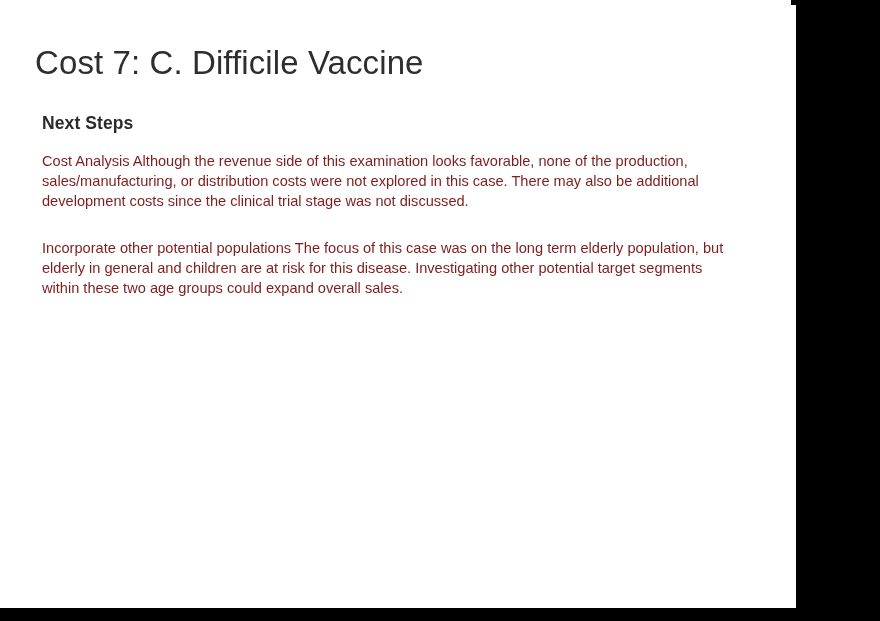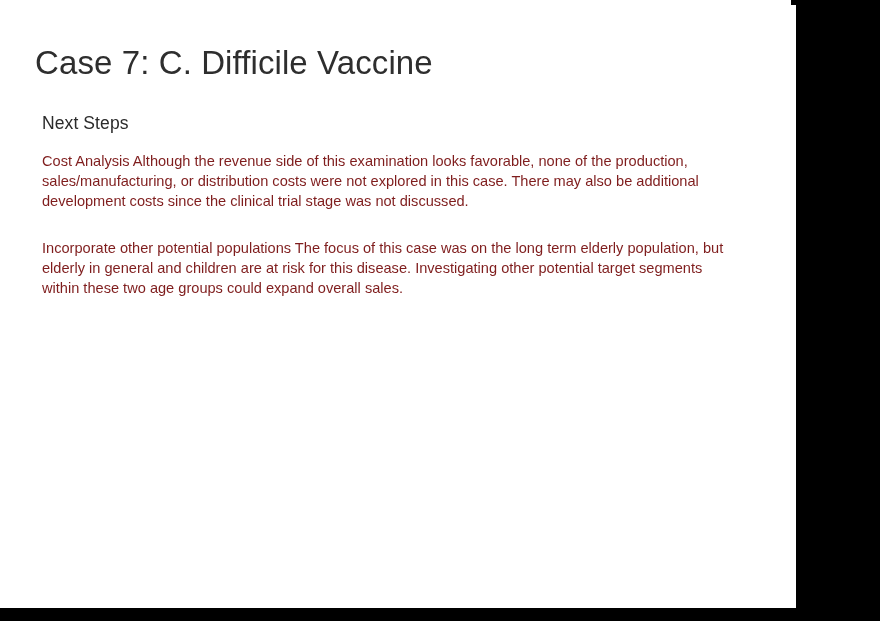--- a/index.html
+++ b/index.html
@@ -78,21 +78,21 @@
   .content {
     position: absolute;
     left: 42px;
     top: 112px;
     width: 682px;
   }
 
   .section-heading {
     margin: 0 0 17px 0;
     font-size: 17.5px;
-    font-weight: normal;
+    font-weight: bold;
     line-height: 22px;
     color: #2b2b2b;
     letter-spacing: 0.1px;
   }
 
   .body-paragraph {
     margin: 0;
     font-size: 14.6px;
     line-height: 20.2px;
     color: #7f1d1d;
@@ -102,21 +102,21 @@
     margin-top: 26px;
   }
 </style>
 </head>
 <body>
 
 <div class="canvas">
 
   <div class="slide">
 
-    <h1 class="slide-title">Case 7: C. Difficile Vaccine</h1>
+    <h1 class="slide-title">Cost 7: C. Difficile Vaccine</h1>
 
     <div class="content">
 
       <h2 class="section-heading">Next Steps</h2>
 
       <p class="body-paragraph">Cost Analysis Although the revenue side of this examination looks favorable, none of the production, sales/manufacturing, or distribution costs were not explored in this case. There may also be additional development costs since the clinical trial stage was not discussed.</p>
 
       <p class="body-paragraph">Incorporate other potential populations The focus of this case was on the long term elderly population, but elderly in general and children are at risk for this disease. Investigating other potential target segments within these two age groups could expand overall sales.</p>
 
     </div>

